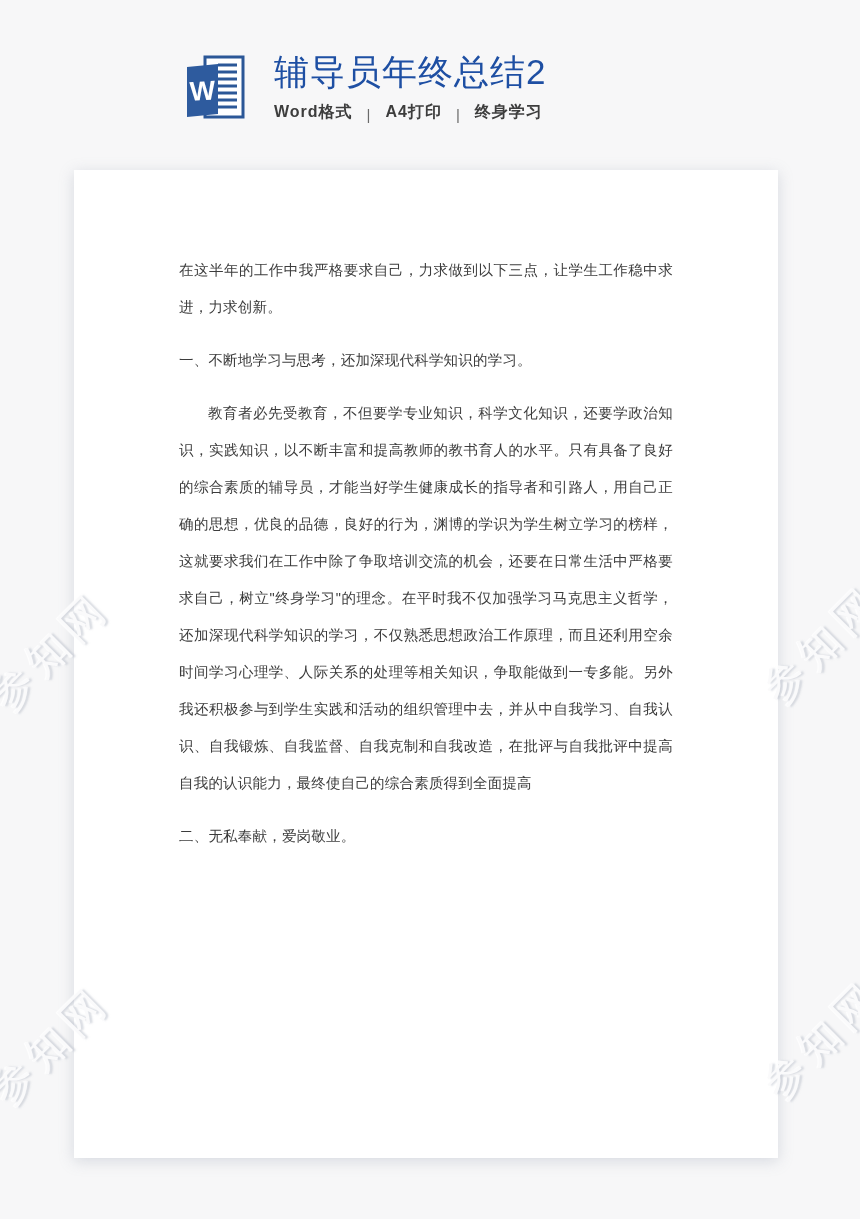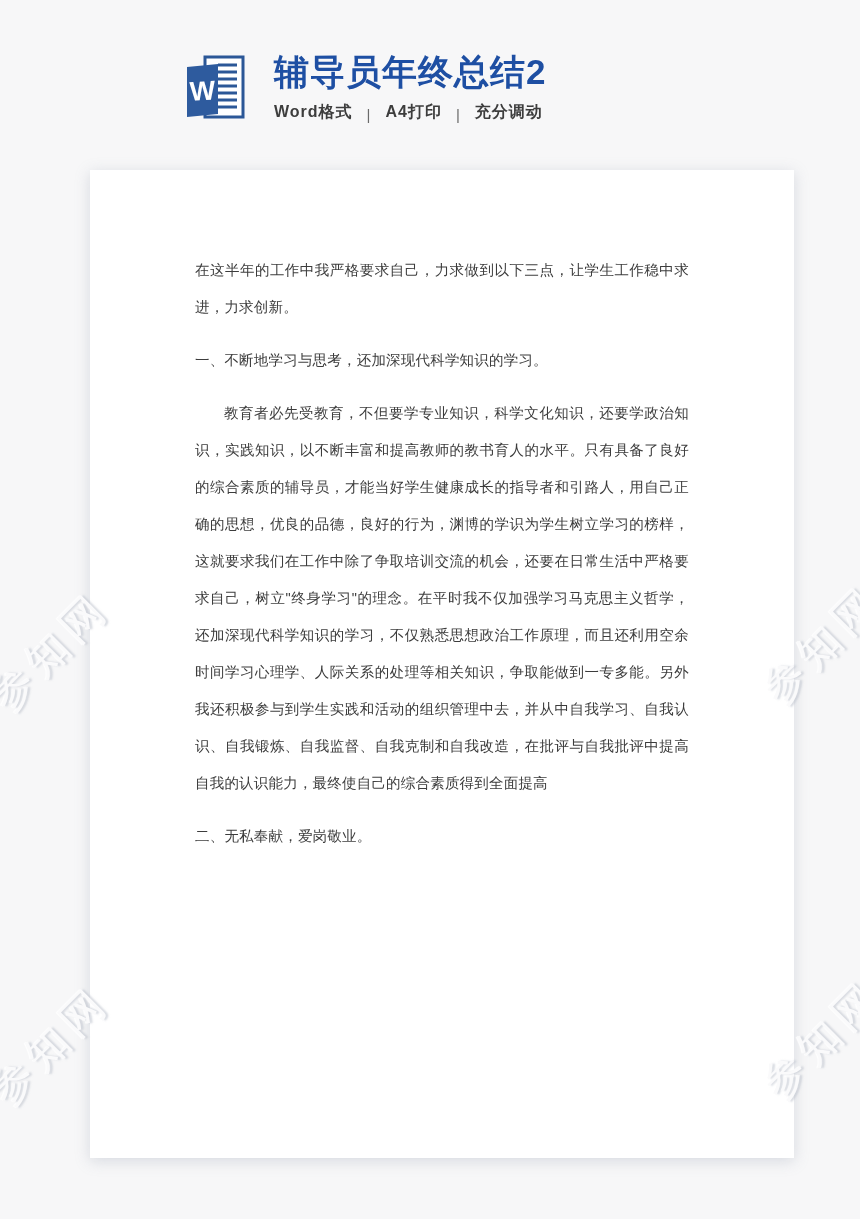--- a/index.html
+++ b/index.html
@@ -12,34 +12,34 @@
   }
 
   
   .header {
     position: absolute; left: 172px; top: 52px;
     display: flex; align-items: flex-start; gap: 28px;
   }
   .word-icon { width: 74px; height: 66px; flex: 0 0 auto; margin-top: 3px; }
   .header-text { display: flex; flex-direction: column; }
   .doc-title {
-    font-size: 35px; font-weight: 700; color: #1e4fa3;
+    font-size: 35px; font-weight: 400; color: #1e4fa3;
     line-height: 1.15; letter-spacing: 1px;
   }
   .doc-sub {
     margin-top: 10px; display: flex; align-items: flex-end;
     font-size: 16px; font-weight: 700; color: #3d3d3d; letter-spacing: 1px;
   }
   .doc-sub .sep {
     margin: 0 14px; color: #6b6b6b; font-weight: 400; font-size: 15px;
   }
 
   
   .page {
-    position: absolute; left: 90px; top: 170px;
+    position: absolute; left: 74px; top: 170px;
     width: 704px; height: 988px;
     background: #ffffff;
     box-shadow: 0 3px 14px rgba(140,150,170,0.30);
     box-sizing: border-box;
     padding: 82px 105px 0 105px;
     overflow: hidden;
   }
   .page p {
     margin: 0 0 16px 0;
     font-size: 14.5px;
@@ -88,21 +88,21 @@
       <text x="30.5" y="45" text-anchor="middle" font-size="27" font-weight="bold" fill="#ffffff" transform="rotate(-3 30.5 36)" font-family="Liberation Sans, sans-serif">W</text>
     </svg>
 
     <div class="header-text">
       <div class="doc-title">辅导员年终总结2</div>
       <div class="doc-sub">
         <span>Word格式</span>
         <span class="sep">|</span>
         <span>A4打印</span>
         <span class="sep">|</span>
-        <span>充分调动</span>
+        <span>终身学习</span>
       </div>
     </div>
   </div>
 
   <div class="page">
     <p>在这半年的工作中我严格要求自己，力求做到以下三点，让学生工作稳中求进，力求创新。</p>
     <p>一、不断地学习与思考，还加深现代科学知识的学习。</p>
     <p class="indent">教育者必先受教育，不但要学专业知识，科学文化知识，还要学政治知识，实践知识，以不断丰富和提高教师的教书育人的水平。只有具备了良好的综合素质的辅导员，才能当好学生健康成长的指导者和引路人，用自己正确的思想，优良的品德，良好的行为，渊博的学识为学生树立学习的榜样，这就要求我们在工作中除了争取培训交流的机会，还要在日常生活中严格要求自己，树立"终身学习"的理念。在平时我不仅加强学习马克思主义哲学，还加深现代科学知识的学习，不仅熟悉思想政治工作原理，而且还利用空余时间学习心理学、人际关系的处理等相关知识，争取能做到一专多能。另外我还积极参与到学生实践和活动的组织管理中去，并从中自我学习、自我认识、自我锻炼、自我监督、自我克制和自我改造，在批评与自我批评中提高自我的认识能力，最终使自己的综合素质得到全面提高</p>
     <p>二、无私奉献，爱岗敬业。</p>
   </div>

